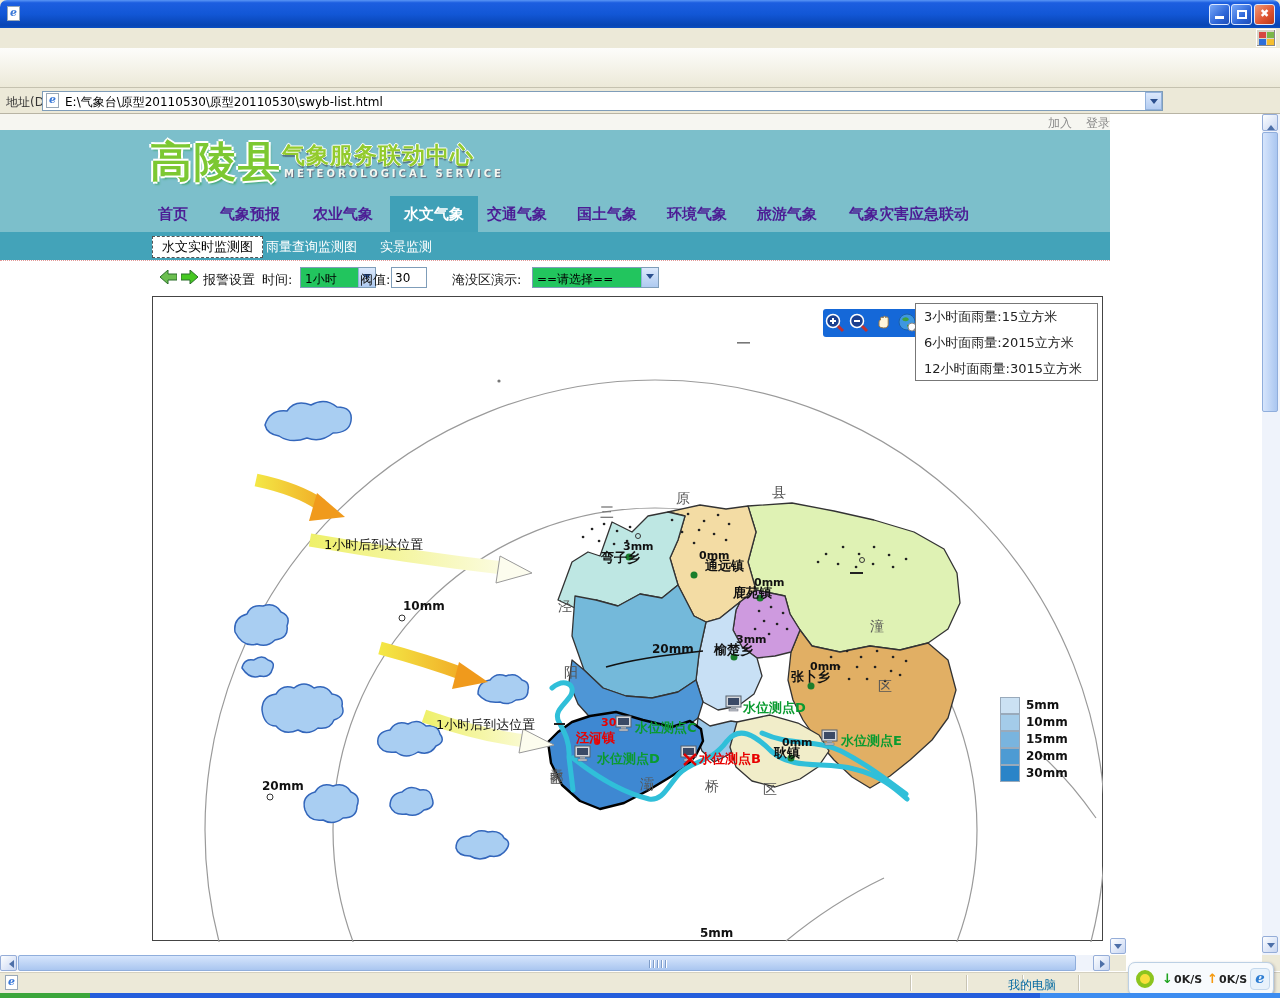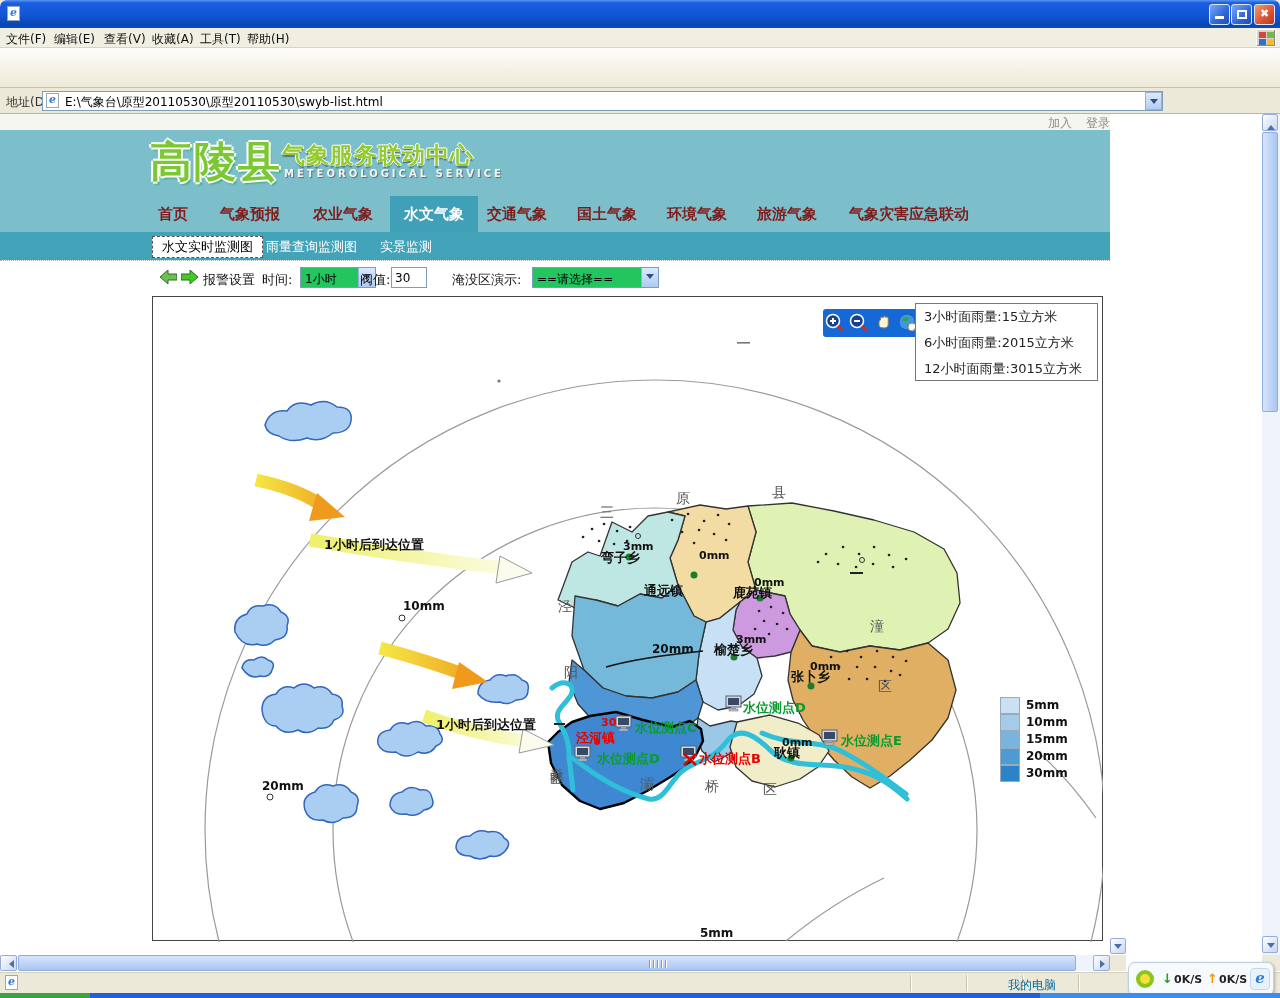--- a/index.html
+++ b/index.html
@@ -34,42 +34,42 @@
 #gobox{position:absolute;left:0;top:1px;width:19px;height:19px;background:linear-gradient(135deg,#6CC96C,#2E9E3A);border-radius:3px;color:#fff;text-align:center;line-height:18px;font-weight:bold;}
 
 #client{position:absolute;left:0;top:114px;width:1262px;height:984px;background:#fff;padding-left:16px;}
 #page{position:absolute;left:0;top:0;width:1110px;height:841px;background:#fff;}
 #topstrip{position:absolute;left:0;top:0;width:1110px;height:16px;background:#F6F6F1;}
 .toplink{position:absolute;top:1px;font-size:12px;color:#8A8A8A;}
 #banner{position:absolute;left:0;top:16px;width:1110px;height:102px;background:#7CBFCB;}
 #logo-county{position:absolute;left:150px;top:4px;font-size:42px;font-weight:bold;color:#7CC832;letter-spacing:2px;text-shadow:-2px 0 #fff,2px 0 #fff,0 -2px #fff,0 2px #fff,2px 3px 2px #4A7;}
 #logo-name{position:absolute;left:282px;top:10px;font-size:23px;font-weight:bold;color:#93CB2E;letter-spacing:1px;text-shadow:-1px 0 #fff,1px 0 #fff,0 -1px #fff,0 2px 1px #578;}
 #logo-sub{position:absolute;left:284px;top:38px;font-size:10px;font-weight:bold;color:#F2F6F0;letter-spacing:3px;text-shadow:1px 1px 1px #667;}
-.navtab{position:absolute;top:66px;height:36px;display:flex;align-items:center;font-size:15px;font-weight:bold;color:#7f1d1d;}
+.navtab{position:absolute;top:66px;height:36px;display:flex;align-items:center;font-size:15px;font-weight:bold;color:#4c1d95;}
 .navtab.active{background:#3FA0B7;color:#fff;padding:0 14px;}
 #subnav{position:absolute;left:0;top:118px;width:1110px;height:28px;background:#43A3B9;}
 .subitem{position:absolute;top:6px;font-size:13px;color:#fff;}
 .subitem.sel{top:4px;background:#fff;color:#000;border:1px dashed #555;padding:1px 9px;}
 #controls{position:absolute;left:0;top:146px;width:1110px;height:36px;background:#fff;border-top:1px dotted #E49898;}
 .ctl-label{position:absolute;top:10px;font-size:13px;color:#111;white-space:nowrap;}
 .xpselect{position:absolute;top:6px;height:21px;background:#22c55e;border:1px solid #7F9DB9;font-size:12px;color:#000;text-align:right;}
 .xpselect span{position:absolute;left:4px;top:3px;white-space:nowrap;}
 .xpselect .btn{position:absolute;right:0;top:0;width:17px;height:19px;background:linear-gradient(180deg,#DCE9FC,#AECAF0);border-left:1px solid #93B2DC;}
 .xpinput{position:absolute;top:6px;height:21px;background:#fff;border:1px solid #7F9DB9;font-size:12px;padding:2px 3px;}
 
 #mapsvg{position:absolute;left:152px;top:182px;}
 #maplabels{position:absolute;left:0;top:0;width:1110px;height:841px;pointer-events:none;}
 .mlabel{position:absolute;white-space:nowrap;}
 .town{font-size:13px;font-weight:bold;color:#111;}
 .tval{font-size:11px;font-weight:bold;color:#111;}
 .stn{font-size:13px;font-weight:bold;color:#0A9B30;pointer-events:auto;}
 .stn.alarm{color:#E80000;}
 .nbr{font-size:14px;color:#555;}
 .contour{font-size:12px;font-weight:bold;color:#111;}
-.arrlab{font-size:13px;font-weight:bold;color:#111;}
+.arrlab{font-size:13px;font-weight:normal;color:#111;}
 #infobox{position:absolute;left:915px;top:189px;width:183px;height:78px;background:#fff;border:1px solid #777;pointer-events:auto;}
 #infobox div{padding-left:8px;height:26px;line-height:26px;font-size:13px;color:#222;}
 #legend{position:absolute;left:1000px;top:583px;pointer-events:auto;}
 .legrow{position:relative;height:17px;}
 .legrow i{position:absolute;left:0;top:0;width:20px;height:17px;border:1px solid #9AB;}
 .legrow b{position:absolute;left:26px;top:1px;font-size:12px;color:#111;}
 #maptoolbar{position:absolute;left:823px;top:195px;width:97px;height:28px;background:#1568D8;border-radius:3px;display:flex;align-items:center;justify-content:space-around;pointer-events:auto;}
 
 .sbtn{position:absolute;background:linear-gradient(135deg,#FDFEFF,#C8D6F2);border:1px solid #95ADD8;border-radius:2px;}
 .tri{position:absolute;width:0;height:0;border:4px solid transparent;}
@@ -91,28 +91,20 @@
     <span class="abs docicon" style="left:7px;top:6px;"></span>
     <div class="winbtn blue" style="left:1209px;">
         <span style="position:absolute;left:5px;top:11px;width:9px;height:3px;background:#fff;"></span>
       </div>
     <div class="winbtn blue" style="left:1231px;">
         <span style="position:absolute;left:5px;top:5px;width:10px;height:9px;border:2px solid #fff;"></span>
       </div>
     <div class="winbtn red" style="left:1254px;">✖</div>
   </div>
 
-  <div id="menubar">
-    <span class="menuitem" style="left:6px;">文件(F)</span>
-    <span class="menuitem" style="left:54px;">编辑(E)</span>
-    <span class="menuitem" style="left:104px;">查看(V)</span>
-    <span class="menuitem" style="left:152px;">收藏(A)</span>
-    <span class="menuitem" style="left:200px;">工具(T)</span>
-    <span class="menuitem" style="left:247px;">帮助(H)</span>
-  </div>
   <div id="winlogo">
     <i style="left:2px;top:2px;background:#D64541;"></i>
       <i style="left:10px;top:2px;background:#7AB648;"></i>
     <i style="left:2px;top:9px;background:#2E6FD8;"></i>
       <i style="left:10px;top:9px;background:#F5BE2E;"></i>
   </div>
 
   <div id="toolbar">
     <svg class="tbtn" style="left:5px;" width="27" height="27">
         <circle cx="13" cy="13" r="12" fill="#2FA040" stroke="#1A7028"></circle>
@@ -361,21 +353,21 @@
         <g stroke="#E00000" stroke-width="2.4">
           <line x1="684" y1="754" x2="696" y2="765"></line>
             <line x1="696" y1="754" x2="684" y2="765"></line>
         </g>
       </svg>
 
       <div id="maplabels">
 
         <span class="mlabel town" style="left:601px;top:435px;">弯子乡</span>
         <span class="mlabel tval" style="left:623px;top:426px;">3mm</span>
-        <span class="mlabel town" style="left:644px;top:443px;margin-top:25px;">通远镇</span>
+        <span class="mlabel town" style="left:705px;top:443px;">通远镇</span>
         <span class="mlabel tval" style="left:699px;top:435px;">0mm</span>
         <span class="mlabel town" style="left:733px;top:470px;">鹿苑镇</span>
         <span class="mlabel tval" style="left:754px;top:462px;">0mm</span>
         <span class="mlabel town" style="left:714px;top:527px;">榆楚乡</span>
         <span class="mlabel tval" style="left:736px;top:519px;">3mm</span>
         <span class="mlabel town" style="left:791px;top:554px;">张卜乡</span>
         <span class="mlabel tval" style="left:810px;top:546px;">0mm</span>
         <span class="mlabel town" style="left:766px;top:630px;margin-left:8px;">耿镇</span>
         <span class="mlabel tval" style="left:782px;top:622px;">0mm</span>
 

